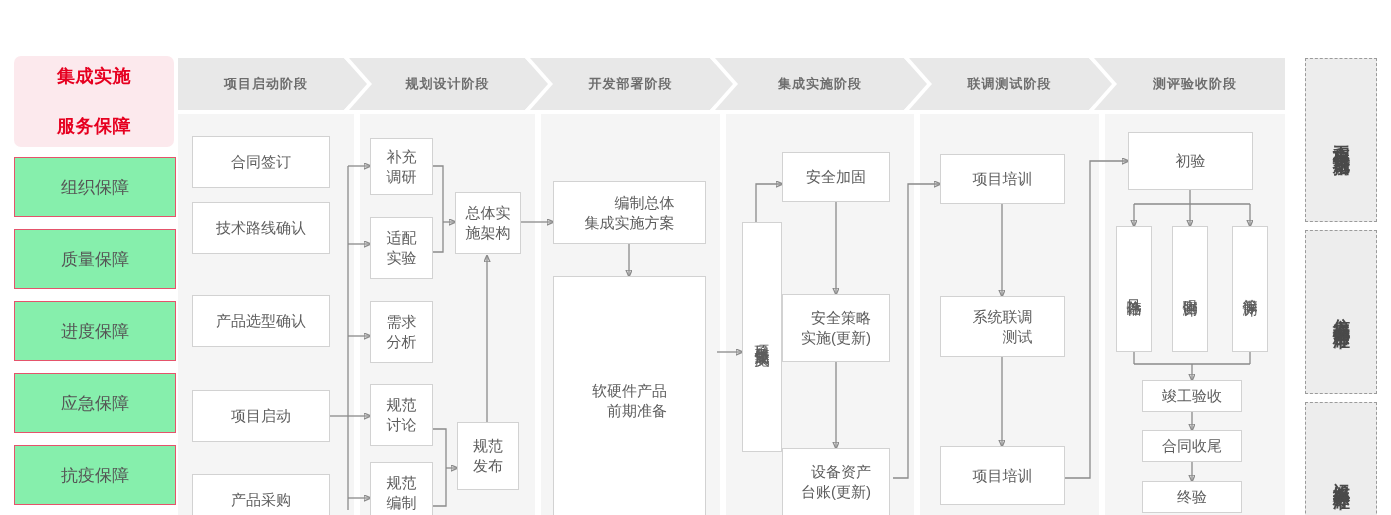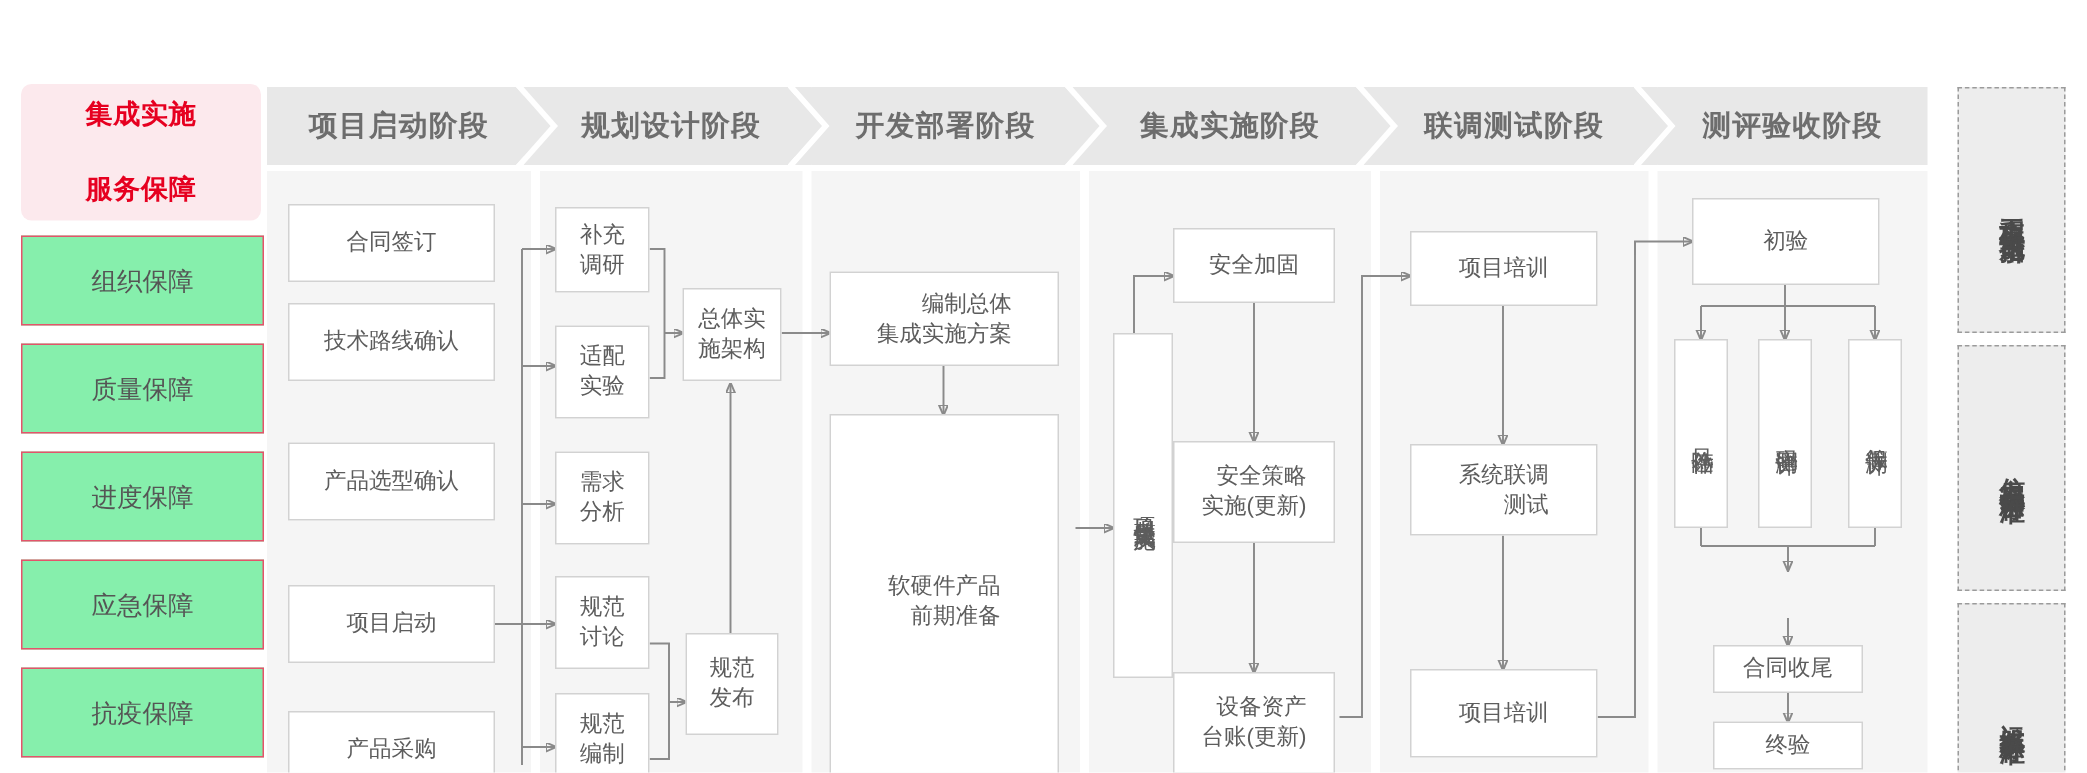--- a/index.html
+++ b/index.html
@@ -14,21 +14,21 @@
   .rail-title span{display:block;color:#e60020;font-weight:bold;font-size:18px;line-height:25px;
       text-align:center;letter-spacing:.5px;}
   .rail-item{position:absolute;left:0;width:160px;height:58px;background:#86efac;
       border:1.5px solid #e5536b;display:flex;align-items:center;justify-content:center;
       font-size:17px;color:#555;text-align:right;}
 
   
   .phase{position:absolute;top:70px;background:#f5f5f5;}
   .phase-head{position:absolute;top:14px;height:52px;background:#e8e8e8;
       display:flex;align-items:center;justify-content:center;}
-  .phase-head span{font-size:19px;font-weight:bold;color:#6d6d6d;letter-spacing:1px;}
+  .phase-head span{font-size:13px;font-weight:bold;color:#6d6d6d;letter-spacing:1px;}
   .chev{position:absolute;top:14px;height:52px;width:30px;overflow:hidden;}
   .chev svg{display:block;}
 
   
   .node{position:absolute;background:#ffffff;border:1px solid #d2d2d2;
       display:flex;align-items:center;justify-content:center;text-align:right;
       font-size:15px;line-height:20px;color:#5d5d5d;box-sizing:border-box;}
   .node.vert{writing-mode:vertical-rl;text-orientation:upright;letter-spacing:1px;
       line-height:22px;}
 
@@ -233,20 +233,21 @@
   <div class="node" style="left:940px;top:110px;width:125px;height:50px">项目培训</div>
   <div class="node ml" style="left:940px;top:252px;width:125px;height:61px">
       <span>系统联调<br>测试</span>
     </div>
   <div class="node" style="left:940px;top:402px;width:125px;height:59px">项目培训</div>
 
   <div class="node" style="left:1128px;top:88px;width:125px;height:58px">初验</div>
   <div class="node vert" style="left:1116px;top:182px;width:36px;height:126px">风险评估</div>
   <div class="node vert" style="left:1172px;top:182px;width:36px;height:126px">密码测评</div>
   <div class="node vert" style="left:1232px;top:182px;width:36px;height:126px">等保测评</div>
+  <div class="node" style="left:1142px;top:336px;width:100px;height:32px">竣工验收</div>
   <div class="node" style="left:1142px;top:386px;width:100px;height:32px">合同收尾</div>
   <div class="node" style="left:1142px;top:437px;width:100px;height:32px">终验</div>
 
   <div class="legend" style="left:1305px;top:14px;width:72px;height:164px">
       <span class="vtxt">工程项目实施指引</span>
     </div>
   <div class="legend" style="left:1305px;top:186px;width:72px;height:164px">
       <span class="vtxt">信息安全保密标准</span>
     </div>
   <div class="legend" style="left:1305px;top:358px;width:72px;height:146px">

